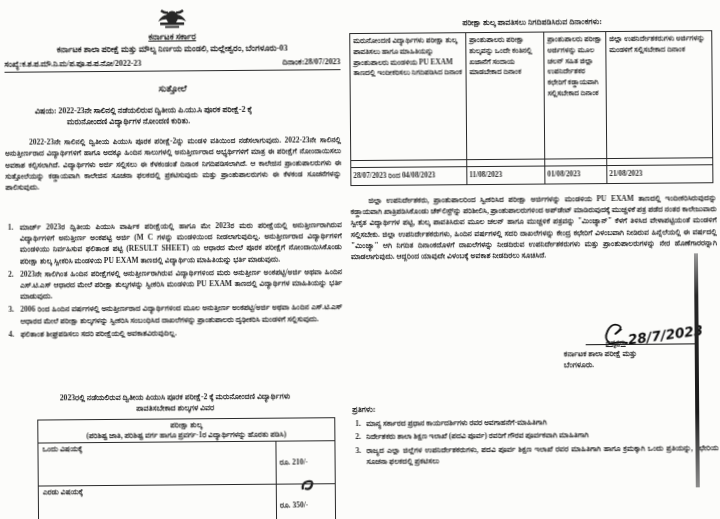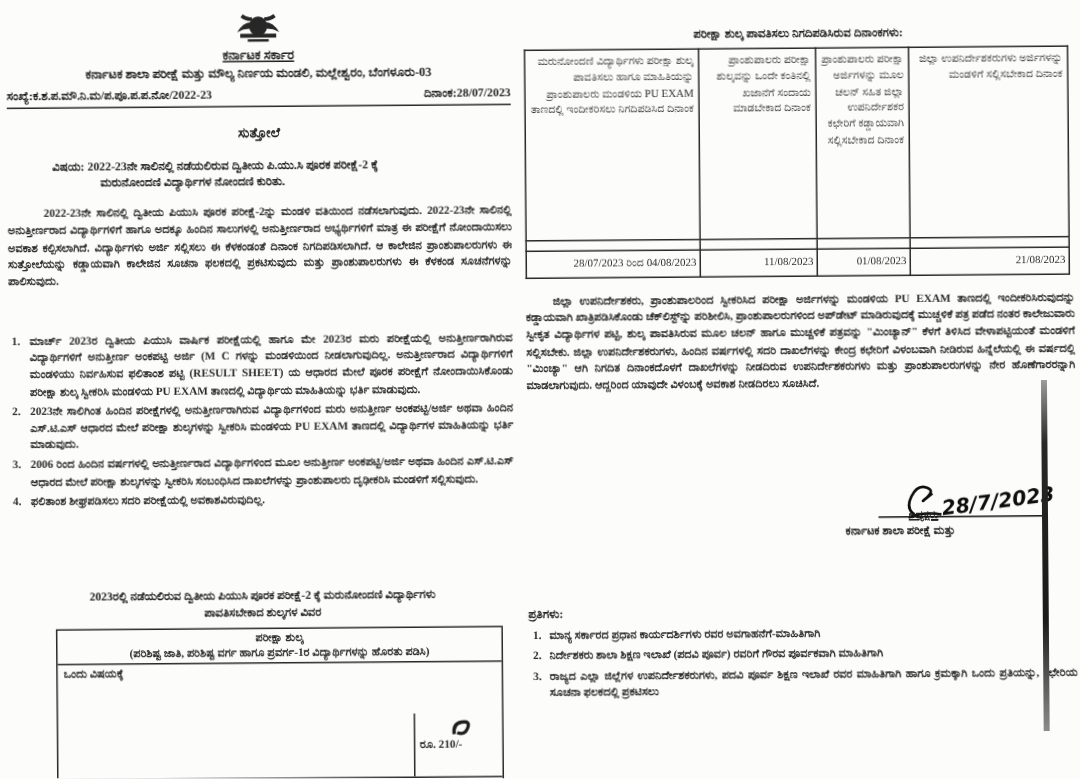--- a/index.html
+++ b/index.html
@@ -26,28 +26,28 @@
   .num-list .item{position:relative;padding-left:14px;font-size:7.5px;font-weight:bold;
                   line-height:11.2px;text-align:justify;color:#2c2c2c;margin-bottom:2px;}
   .num-list .item .n{position:absolute;left:2px;top:0;}
   .fee-title{text-align:center;font-size:7.7px;font-weight:bold;line-height:10.5px;margin-top:8px;}
   .fee-table{margin:5px 0 0 30px;width:296px;border:1.2px solid #2b2b2b;font-size:7.5px;
              font-weight:bold;color:#2c2c2c;}
   .fee-head{text-align:center;padding:1px 2px;line-height:10px;border-bottom:1px solid #2b2b2b;}
   .fee-row{display:flex;border-bottom:1px solid #2b2b2b;}
   .fee-row:last-child{border-bottom:none;}
   .fee-label{flex:1;padding:1px 4px;}
-  .fee-amt{width:52px;border-left:1px solid #2b2b2b;padding:16px 3px;margin-top:34px;}
+  .fee-amt{width:52px;border-left:1px solid #2b2b2b;padding:16px 3px;}
   .seal-mark{position:absolute;left:298px;top:478px;}
 
   
   .col-right{position:absolute;left:351px;top:19px;width:366px;}
   .sched-title{text-align:center;font-size:7.8px;font-weight:bold;}
   table.sched{border-collapse:collapse;margin-top:4px;width:362px;table-layout:fixed;}
-  table.sched td{border:1.2px solid #2b2b2b;font-size:7.3px;font-weight:normal;text-align:right;
+  table.sched td{border:1.2px solid #2b2b2b;font-size:7.3px;font-weight:bold;text-align:left;
                  vertical-align:top;padding:2px 3px;line-height:10.8px;color:#2c2c2c;}
   table.sched tr.hdr-row td{height:122px;}
   table.sched tr.spacer td{height:6px;padding:0;}
   table.sched tr.dates td{height:15px;vertical-align:middle;padding:1px 2px;}
   .right-para{margin-top:9px;font-size:7.5px;font-weight:bold;line-height:11.2px;
               text-align:justify;text-indent:18px;height:126px;overflow:hidden;color:#2c2c2c;}
   .sig-block{position:relative;height:76px;}
   .sig-squiggle{position:absolute;right:88px;top:2px;}
   .sig-date{position:absolute;right:14px;top:8px;font-family:"DejaVu Sans",sans-serif;
             font-style:italic;font-weight:bold;font-size:13.5px;transform:rotate(-7deg);color:#111;}
@@ -188,20 +188,21 @@
         <div class="sig-squiggle">
           <svg width="34" height="26" viewBox="0 0 34 26">
             <path d="M14 22 Q8 18 12 10 Q16 2 22 4 Q28 6 22 11 Q16 16 26 8 M10 24 Q20 20 32 22" fill="none" stroke="#111" stroke-width="1.8"></path>
           </svg>
         </div>
         <div class="sig-line"></div>
         <div class="sig-designation">ಅಧ್ಯಕ್ಷರು</div>
         <div class="sig-date">28/7/2023</div>
         <div class="sig-org">
           <div>ಕರ್ನಾಟಕ ಶಾಲಾ ಪರೀಕ್ಷೆ ಮತ್ತು</div>
+          <div>ಬೆಂಗಳೂರು.</div>
         </div>
       </div>
 
       <div class="copies-heading">ಪ್ರತಿಗಳು:</div>
       <div class="copies-list">
         <div class="item">
           <span class="n">1.</span>
           <span>ಮಾನ್ಯ ಸರ್ಕಾರದ ಪ್ರಧಾನ ಕಾರ್ಯದರ್ಶಿಗಳು ರವರ ಅವಗಾಹನೆಗೆ-ಮಾಹಿತಿಗಾಗಿ</span>
         </div>
         <div class="item">

